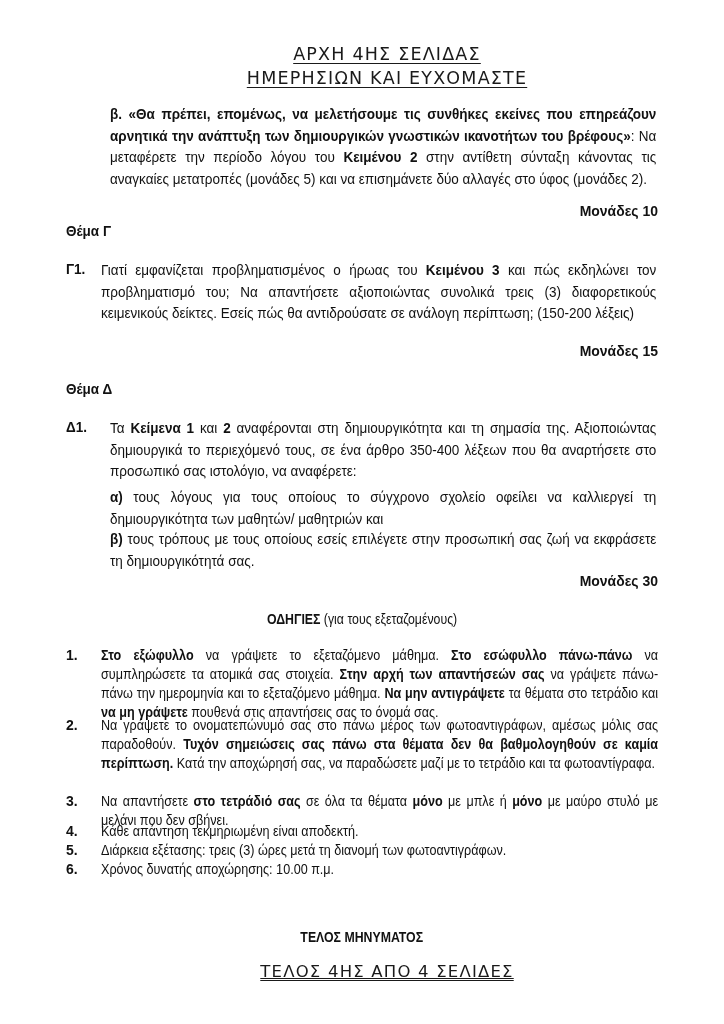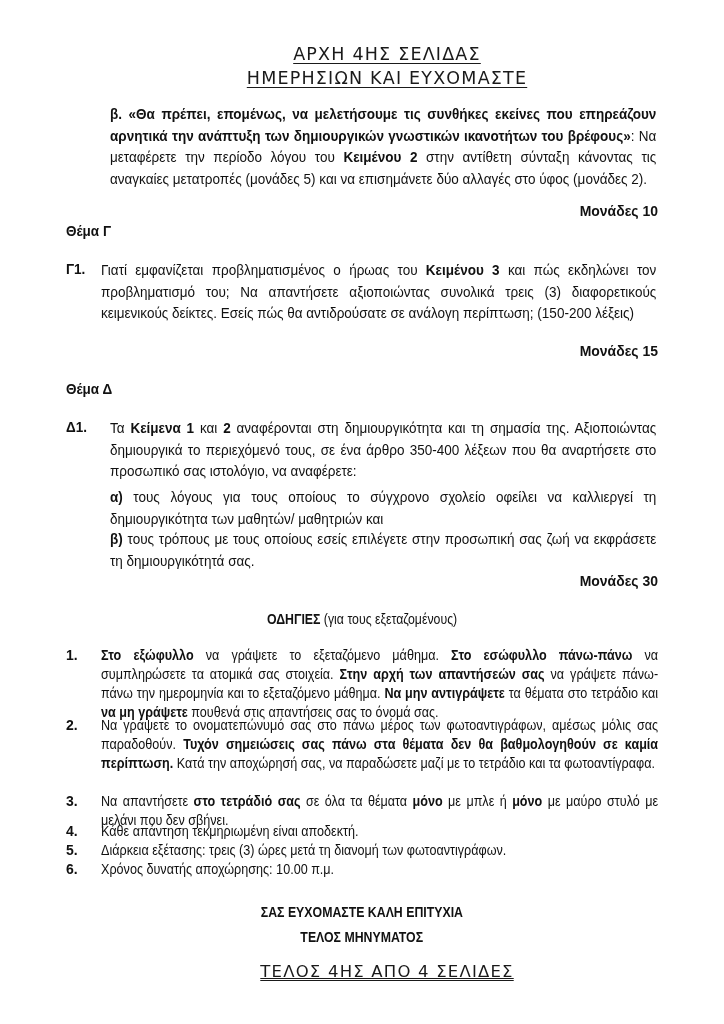--- a/index.html
+++ b/index.html
@@ -63,16 +63,15 @@
       <div class="num" style="top: 793px;">3.</div>
       <div class="item" style="top: 792px;"><span>Να απαντήσετε </span><span class="b">στο τετράδιό σας</span><span> σε όλα τα θέματα </span><span class="b">μόνο</span><span> με μπλε ή </span><span class="b">μόνο</span><span> με μαύρο στυλό με μελάνι που δεν σβήνει.</span></div>
       <div class="num" style="top: 823px;">4.</div>
       <div class="item" style="top: 822px;"><span>Κάθε απάντηση τεκμηριωμένη είναι αποδεκτή.</span></div>
       <div class="num" style="top: 842px;">5.</div>
       <div class="item" style="top: 841px;"><span>Διάρκεια εξέτασης: τρεις (3) ώρες μετά τη διανομή των φωτοαντιγράφων.</span></div>
       <div class="num" style="top: 861px;">6.</div>
       <div class="item" style="top: 860px;"><span>Χρόνος δυνατής αποχώρησης: 10.00 π.μ.</span></div>
     </div>
 
-  <div class="center" style="top:904px;"><span class="inner">ΣΑΣ ΕΥΧΟΜΑΣΤΕ ΚΑΛΗ ΕΠΙΤΥΧΙΑ</span></div>
   <div class="center" style="top:929px;"><span class="inner">ΤΕΛΟΣ ΜΗΝΥΜΑΤΟΣ</span></div>
   <div class="hdr" style="top:962px; font-size:16.5px;text-decoration:underline;"><span>ΤΕΛΟΣ 4ΗΣ ΑΠΟ 4 ΣΕΛΙΔΕΣ</span></div>
 </div>
 
 </body></html>

